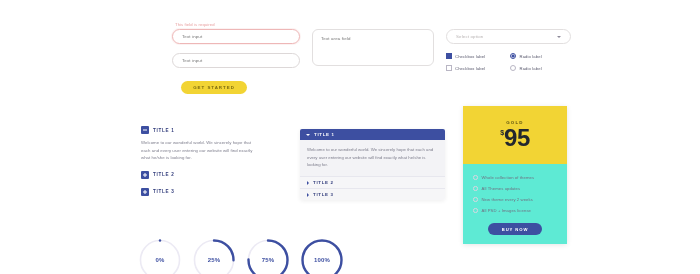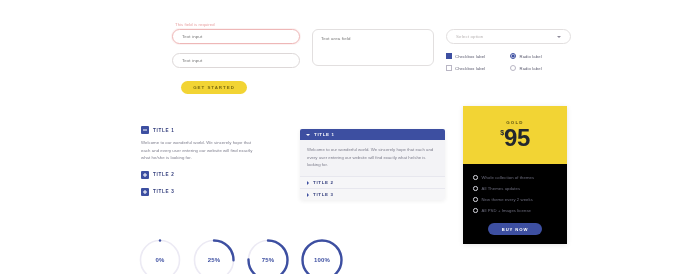--- a/index.html
+++ b/index.html
@@ -250,21 +250,21 @@
   .acc-item .ttl {
     font-size: 4.4px; font-weight: bold;
     color: #2f3a7a; letter-spacing: .7px;
   }
 
   
   .price-card {
     position: absolute;
     left: 463px; top: 106px;
     width: 104px;
-    background: #000000;
+    background: #5eead4;
     box-shadow: 0 1px 5px rgba(0,0,0,.10);
   }
   .price-top {
     background: #f2d434;
     height: 58px;
     display: flex; flex-direction: column;
     align-items: center; justify-content: center;
   }
   .price-plan {
     font-size: 4.4px; font-weight: bold;

